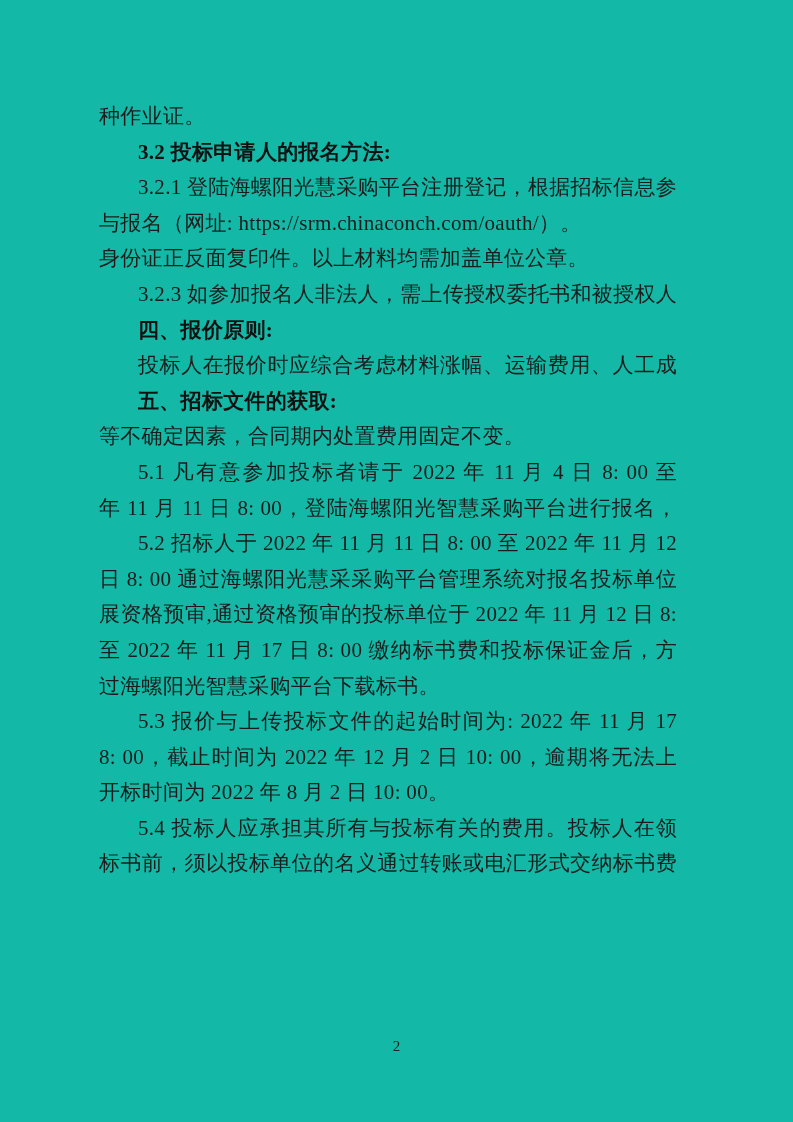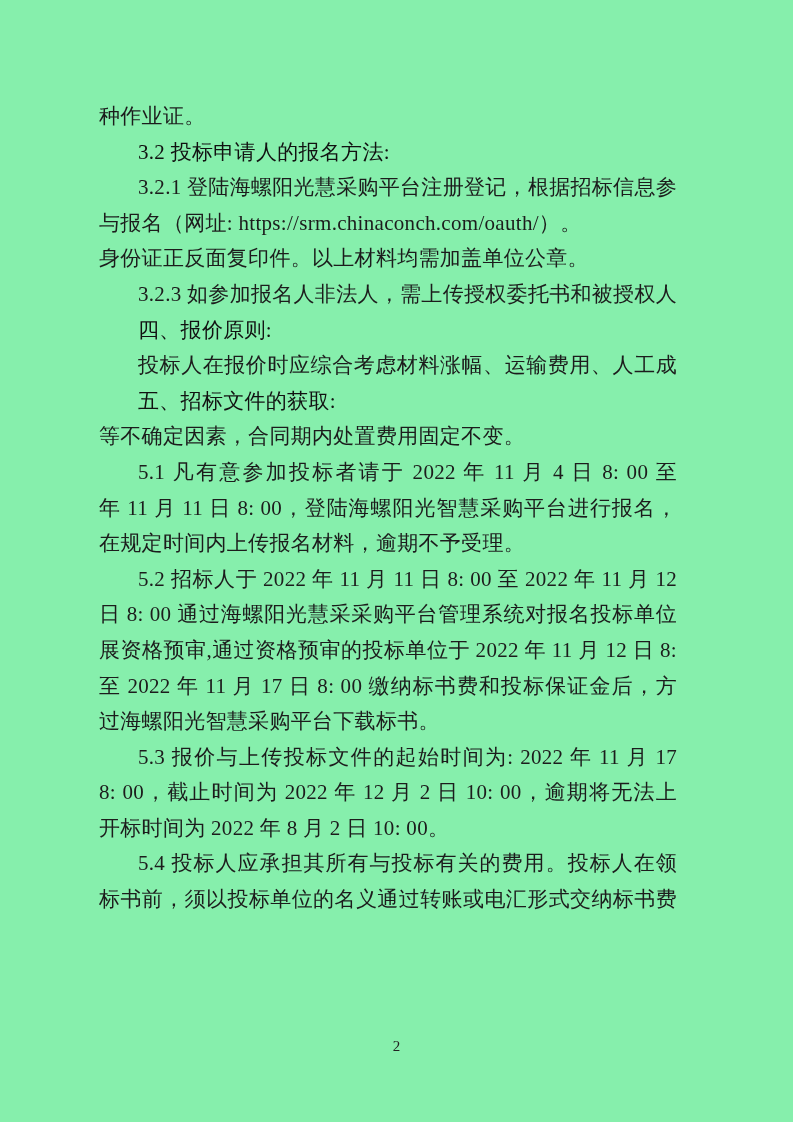--- a/index.html
+++ b/index.html
@@ -4,41 +4,41 @@
 <style>
   html, body { margin: 0; padding: 0; }
   body {
     width: 793px; height: 1122px;
     background: #ffffff;
     font-family: "Liberation Serif", "DejaVu Serif", serif;
   }
   .page {
     position: relative;
     width: 793px; height: 1122px;
-    background: #86efac;
+    background: #14b8a6;
     overflow: hidden;
   }
   .content {
     position: absolute;
     left: 99px; top: 99px;
     width: 578px;
   }
   .line {
     font-size: 21px;
     height: 35.6px;
     line-height: 35.6px;
     color: #1c1c1c;
     letter-spacing: 0.3px;
     text-align: justify;
     overflow: hidden;
     white-space: nowrap;
   }
   .line.fill { text-align-last: justify; white-space: normal; }
   .line.indent { text-indent: 39px; }
-  .line.heading { font-weight: normal; color: #111; }
+  .line.heading { font-weight: bold; color: #111; }
   .footer {
     position: absolute;
     top: 1038px; left: 0;
     width: 100%;
     text-align: center;
     font-size: 15px;
     color: #222;
   }
 </style>
 </head>
@@ -51,21 +51,20 @@
       <div class="line indent fill"><span>3.2.1 登陆海螺阳光慧采购平台注册登记，根据招标信息参</span></div>
       <div class="line"><span>与报名（网址: https://srm.chinaconch.com/oauth/）。</span></div>
       <div class="line"><span>身份证正反面复印件。以上材料均需加盖单位公章。</span></div>
       <div class="line indent fill"><span>3.2.3 如参加报名人非法人，需上传授权委托书和被授权人</span></div>
       <div class="line heading indent"><span>四、报价原则:</span></div>
       <div class="line indent fill"><span>投标人在报价时应综合考虑材料涨幅、运输费用、人工成本</span></div>
       <div class="line heading indent"><span>五、招标文件的获取:</span></div>
       <div class="line"><span>等不确定因素，合同期内处置费用固定不变。</span></div>
       <div class="line indent fill"><span>5.1 凡有意参加投标者请于 2022 年 11 月 4 日 8: 00 至 2022</span></div>
       <div class="line fill"><span>年 11 月 11 日 8: 00，登陆海螺阳光智慧采购平台进行报名，并</span></div>
-      <div class="line"><span>在规定时间内上传报名材料，逾期不予受理。</span></div>
       <div class="line indent fill"><span>5.2 招标人于 2022 年 11 月 11 日 8: 00 至 2022 年 11 月 12</span></div>
       <div class="line fill"><span>日 8: 00 通过海螺阳光慧采采购平台管理系统对报名投标单位开</span></div>
       <div class="line fill"><span>展资格预审,通过资格预审的投标单位于 2022 年 11 月 12 日 8: 00</span></div>
       <div class="line fill"><span>至 2022 年 11 月 17 日 8: 00 缴纳标书费和投标保证金后，方可通</span></div>
       <div class="line"><span>过海螺阳光智慧采购平台下载标书。</span></div>
       <div class="line indent fill"><span>5.3 报价与上传投标文件的起始时间为: 2022 年 11 月 17 日</span></div>
       <div class="line fill"><span>8: 00，截止时间为 2022 年 12 月 2 日 10: 00，逾期将无法上传，</span></div>
       <div class="line"><span>开标时间为 2022 年 8 月 2 日 10: 00。</span></div>
       <div class="line indent fill"><span>5.4 投标人应承担其所有与投标有关的费用。投标人在领取</span></div>
       <div class="line fill"><span>标书前，须以投标单位的名义通过转账或电汇形式交纳标书费</span></div>

